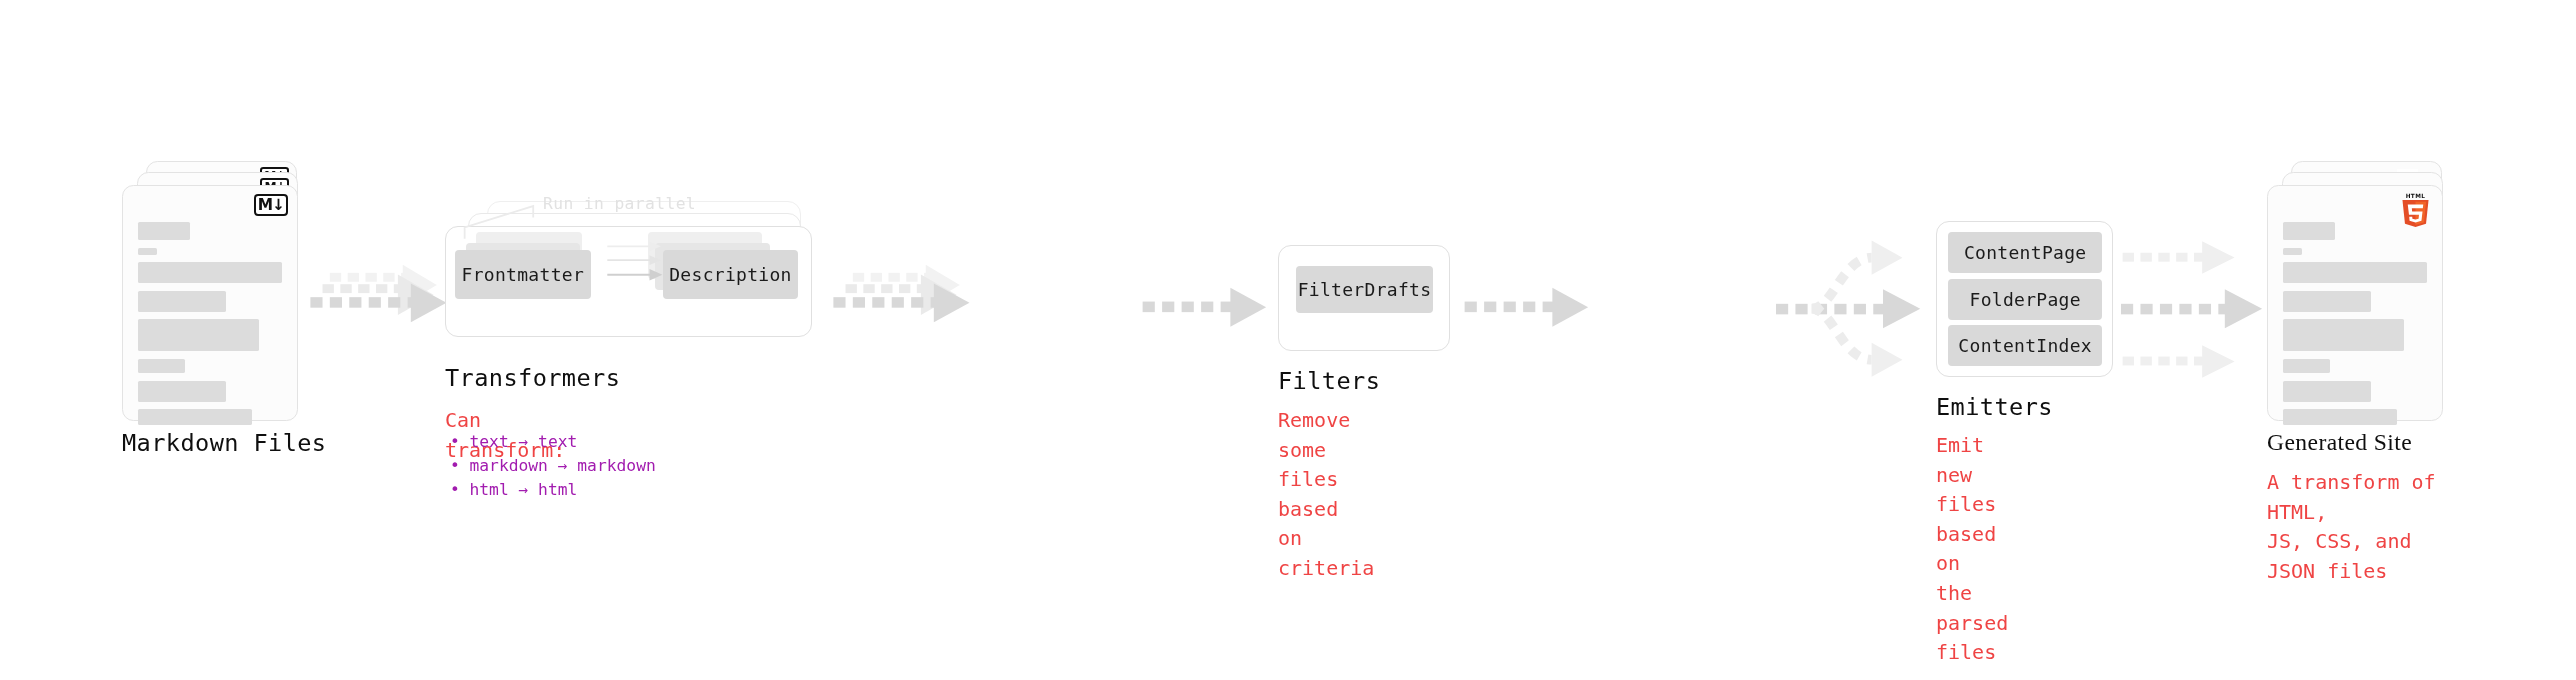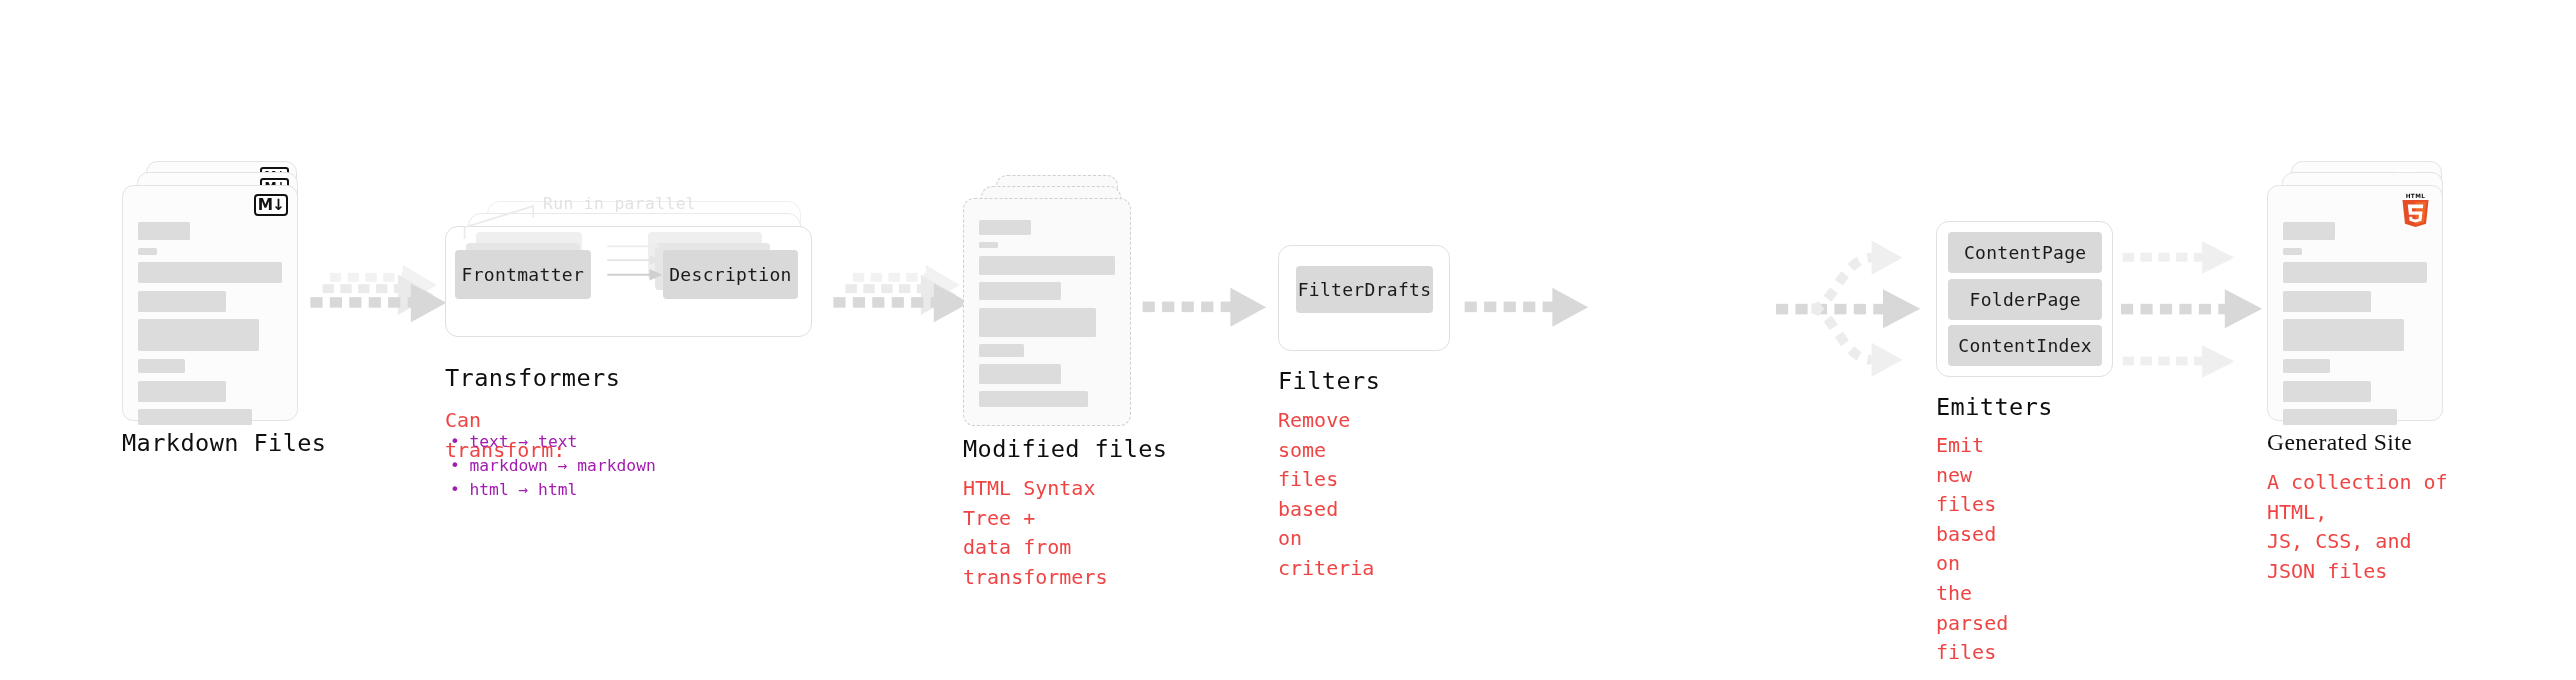--- a/index.html
+++ b/index.html
@@ -294,43 +294,20 @@
           <rect x="28" y="36" width="15" height="13"></rect>
         <rect x="52" y="36" width="15" height="13"></rect>
           <rect x="76" y="36" width="15" height="13"></rect>
         <rect x="100" y="36" width="15" height="13"></rect>
           <rect x="124" y="36" width="15" height="13"></rect>
         <path d="M128 19 L172 43 L128 67 Z"></path>
       </g>
     </svg>
   </div>
 
-  <div class="node" style="left:963px; top:175px;">
-    <div class="doc-stack" style="width:187px; height:252px;">
-      <div class="doc-card dashed" style="left:32.5px; top:0px; width:122px; height:37px;"></div>
-      <div class="doc-card dashed" style="left:18px; top:11.4px; width:140px; height:37px;"></div>
-      <div class="doc-card dashed" style="left:0px; top:23px; width:168px; height:228px;">
-        <div class="doc-body" style="top:21px;">
-          <div class="bar" style="width:52px; height:14.6px;"></div>
-          <div class="bar" style="width:19.5px; height:6.5px;"></div>
-          <div class="bar" style="width:100%; height:19.5px; margin-top:3.3px;"></div>
-          <div class="bar" style="width:60%; height:18px;"></div>
-          <div class="bar" style="width:86%; height:29px;"></div>
-          <div class="bar" style="width:33%; height:13px;"></div>
-          <div class="bar" style="width:60%; height:19.5px;"></div>
-          <div class="bar" style="width:80%; height:16.3px;"></div>
-        </div>
-      </div>
-    </div>
-
-    <div class="cap-title" style="left:0px; top:260px;">Modified files</div>
-
-    <div class="cap-sub" style="left:0px; top:299px;">HTML Syntax Tree +
-data from transformers</div>
-  </div>
 
   <div class="conn" style="left:1141px; top:286px;">
     <svg width="130" height="49" viewBox="0 0 160 60">
       <g fill="#d8d8d8">
         <rect x="2" y="19" width="15" height="13"></rect>
           <rect x="26" y="19" width="15" height="13"></rect>
         <rect x="50" y="19" width="15" height="13"></rect>
           <rect x="74" y="19" width="15" height="13"></rect>
         <rect x="98" y="19" width="15" height="13"></rect>
         <path d="M110 2 L154 26 L110 50 Z"></path>
@@ -467,18 +444,18 @@
           <div class="bar" style="width:84%; height:32.5px;"></div>
           <div class="bar" style="width:33%; height:14.6px;"></div>
           <div class="bar" style="width:61%; height:21px;"></div>
           <div class="bar" style="width:79%; height:16.3px;"></div>
         </div>
       </div>
     </div>
 
     <div class="cap-title" style="left:0px; top:268px;font-family:Liberation Serif, serif;">Generated Site</div>
 
-    <div class="cap-sub" style="left:0px; top:307px;">A collection of HTML,
+    <div class="cap-sub" style="left:0px; top:307px;">A transform of HTML,
 JS, CSS, and JSON files</div>
   </div>
 
 </div>
 
 
 </body></html>

